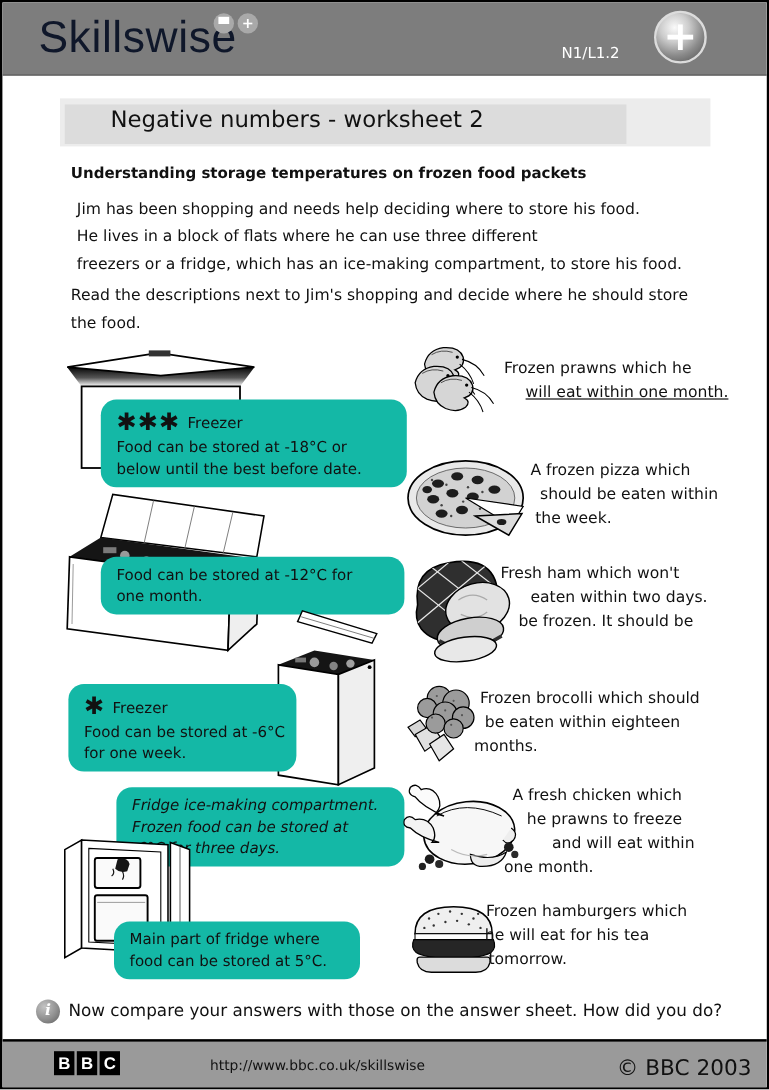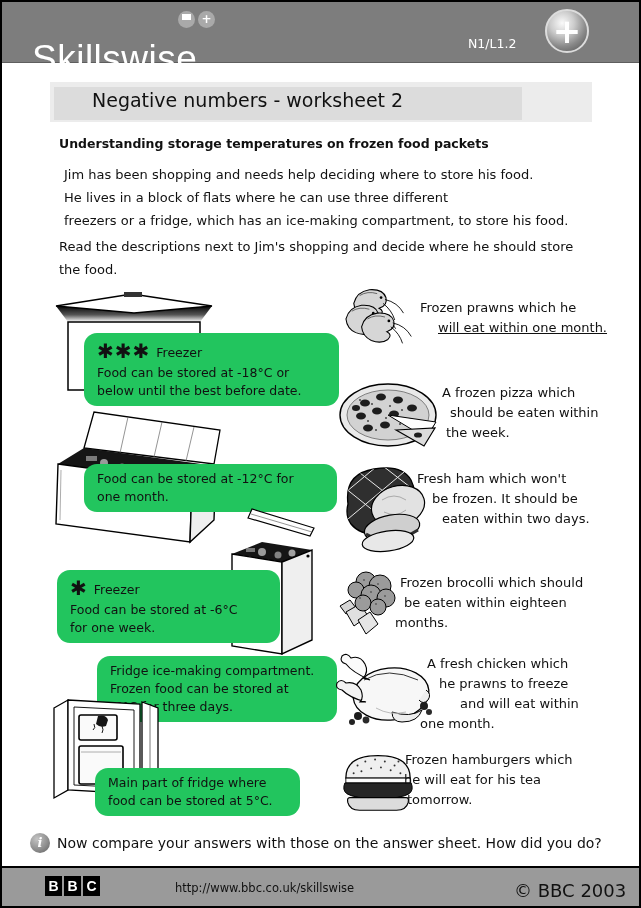--- a/index.html
+++ b/index.html
@@ -2,21 +2,21 @@
 <html><head>
 <meta charset="utf-8">
 <style>
   html,body{margin:0;padding:0;background:#fff;}
   .page{position:relative;width:641px;height:908px;box-sizing:border-box;border:2px solid #000;
         background:#fff;font-family:"DejaVu Sans",sans-serif;color:#111;overflow:hidden;}
   .abs{position:absolute;}
 
   
   .header{left:0;top:0;width:100%;height:60px;background:#7d7d7d;border-bottom:1px solid #5e5e5e;}
-  .logo{left:30px;top:8px;font-size:37px;color:#ffffff;font-family:"Liberation Sans",sans-serif;letter-spacing:0.5px;margin-top:28px;}
+  .logo{left:30px;top:8px;font-size:37px;color:#0f172a;font-family:"Liberation Sans",sans-serif;letter-spacing:0.5px;}
   .badge{width:17px;height:17px;border-radius:50%;background:#a9a9a9;color:#fff;text-align:center;
          line-height:17px;font-size:12px;font-weight:bold;}
   .badge .mark{display:inline-block;width:9px;height:6px;background:#fff;margin-bottom:3px;}
   .level{left:466px;top:34px;color:#fff;font-size:12.5px;}
   .plusball{left:543px;top:7px;width:44px;height:44px;border-radius:50%;box-sizing:border-box;
             border:2px solid #dcdcdc;cursor:pointer;
             background:radial-gradient(circle at 38% 30%,#fafafa 0%,#cccccc 32%,#8b8b8b 62%,#4c4c4c 100%);}
   .plusball span{position:absolute;left:0;top:-2px;width:100%;text-align:center;font-size:34px;
                  font-weight:bold;color:#fff;line-height:44px;}
 
@@ -24,21 +24,21 @@
   .title-back{left:48px;top:80px;width:542px;height:40px;background:#ececec;}
   .title-front{left:52px;top:85px;width:468px;height:33px;background:#dcdcdc;}
   .title-text{left:90px;top:87px;font-size:19px;}
 
   
   .sub-heading{left:57px;top:134px;font-size:12.5px;font-weight:bold;}
   .intro{left:62px;top:161px;font-size:13px;line-height:23px;}
   .task{left:57px;top:233px;font-size:13px;line-height:23px;}
 
   
-  .bubble{background:#22c55e;border-radius:13px;padding:6px 11px 6px 13px;font-size:12.5px;
+  .bubble{background:#14b8a6;border-radius:13px;padding:6px 11px 6px 13px;font-size:12.5px;
           line-height:18px;box-sizing:border-box;}
   .bubble div{white-space:nowrap;}
   .star-row{line-height:22px;white-space:nowrap;}
   .stars{font-size:20px;font-weight:bold;letter-spacing:1px;position:relative;top:1px;}
   .star-title{font-size:12.5px;margin-left:6px;}
 
   
   .food-text{font-size:13px;line-height:20px;}
   .food-text div{white-space:nowrap;}
 
@@ -148,31 +148,31 @@
       <circle cx="38" cy="46" r="4" fill="#9a9a9a"></circle>
         <circle cx="54" cy="49" r="3.5" fill="#838383"></circle>
       <circle cx="68" cy="47" r="3.5" fill="#a0a0a0"></circle>
         <rect x="22" y="42" width="9" height="4" fill="#777"></rect>
       <polygon points="8,48 58,56 58,148 8,140" fill="#fff" stroke="#000" stroke-width="1.4"></polygon>
       <polygon points="58,56 88,44 88,134 58,148" fill="#efefef" stroke="#000" stroke-width="1.4"></polygon>
       <circle cx="84" cy="50" r="1.6" fill="#000"></circle>
     </svg>
   </div>
 
-  <div class="abs bubble" style="left:55px;top:568px;width:223px;">
+  <div class="abs bubble" style="left:55px;top:568px;width:190px;">
     <div class="star-row">
       <span class="stars">✱</span><span class="star-title">Freezer</span>
     </div>
     <div>
         <div>Food can be stored at -6°C</div>
         <div>for one week.</div>
       </div>
   </div>
 
-  <div class="abs bubble" style="left:95px;top:654px;width:240px;">
+  <div class="abs bubble" style="left:95px;top:654px;width:240px;font-style:italic;">
     <div>
         <div>Fridge ice-making compartment.</div>
         <div>Frozen food can be stored at</div>
         <div>-6°C for three days.</div>
       </div>
   </div>
 
   <div class="abs" style="left:48px;top:692px;">
     <svg viewBox="0 0 118 112" width="118" height="112">
       <polygon points="4,14 18,6 18,96 4,104" fill="#fff" stroke="#000" stroke-width="1.3"></polygon>
@@ -273,22 +273,22 @@
       </g>
       <ellipse cx="58" cy="44" rx="27" ry="20" fill="#e2e2e2" stroke="#000" stroke-width="1.2" transform="rotate(-16 58 44)"></ellipse>
       <path d="M42,38 q12,-8 24,0 M44,50 q12,6 22,-2" stroke="#aaa" stroke-width="1" fill="none"></path>
       <ellipse cx="52" cy="66" rx="28" ry="13" fill="#cfcfcf" stroke="#000" stroke-width="1.2" transform="rotate(-10 52 66)"></ellipse>
       <path d="M26,72 q24,14 52,-4" stroke="#2f2f2f" stroke-width="3" fill="none"></path>
       <ellipse cx="48" cy="79" rx="26" ry="10" fill="#e8e8e8" stroke="#000" stroke-width="1.2" transform="rotate(-8 48 79)"></ellipse>
     </svg>
   </div>
   <div class="abs food-text" style="left:415px;top:467px;">
       <div>Fresh ham which won't</div>
+      <div style="margin-left: 25px;">eaten within two days.</div>
       <div style="margin-left: 15px;">be frozen. It should be</div>
-      <div style="margin-left: 25px;">eaten within two days.</div>
     </div>
 
   <div class="abs" style="left:336px;top:566px;">
     <svg viewBox="0 0 66 74" width="66" height="74">
       <path d="M2,38 L12,32 L18,40 L8,46 Z" fill="#d6d6d6" stroke="#000" stroke-width="1"></path>
       <path d="M8,44 L22,36 L30,48 L16,58 Z" fill="#e0e0e0" stroke="#000" stroke-width="1"></path>
       <path d="M20,52 L32,44 L40,56 L28,66 Z" fill="#e6e6e6" stroke="#000" stroke-width="1"></path>
       <g fill="#9b9b9b" stroke="#000" stroke-width="1">
         <circle cx="28" cy="14" r="10"></circle>
           <circle cx="42" cy="18" r="11"></circle>

